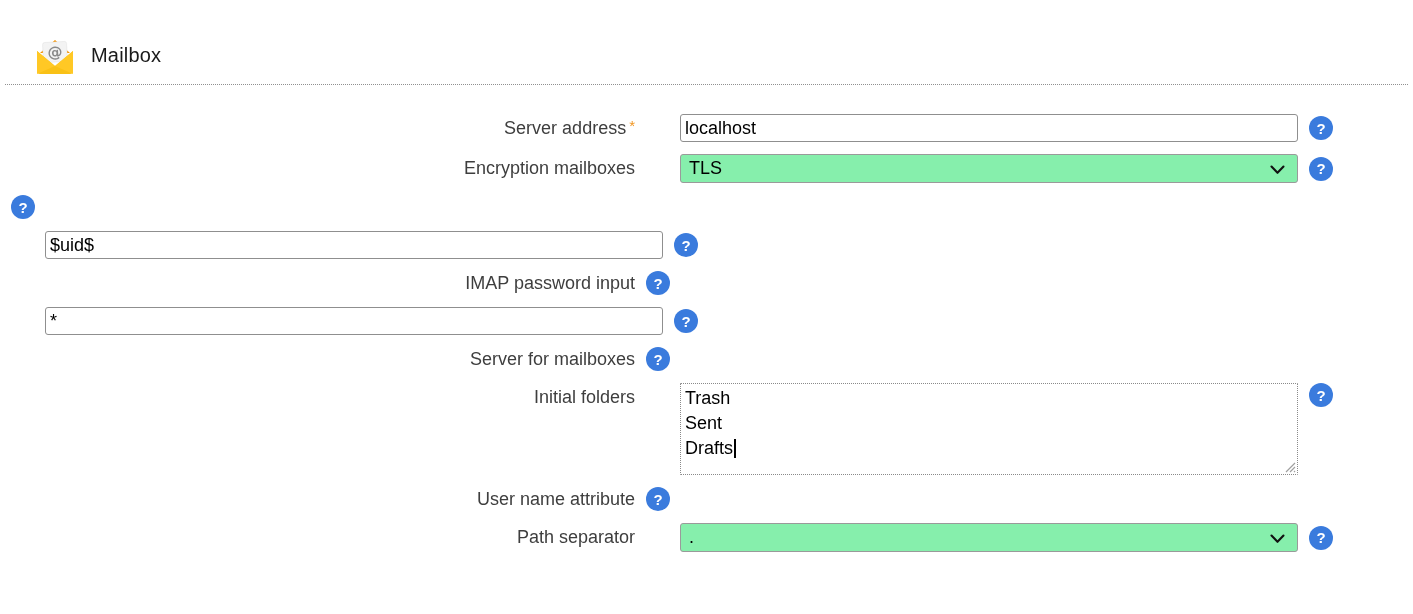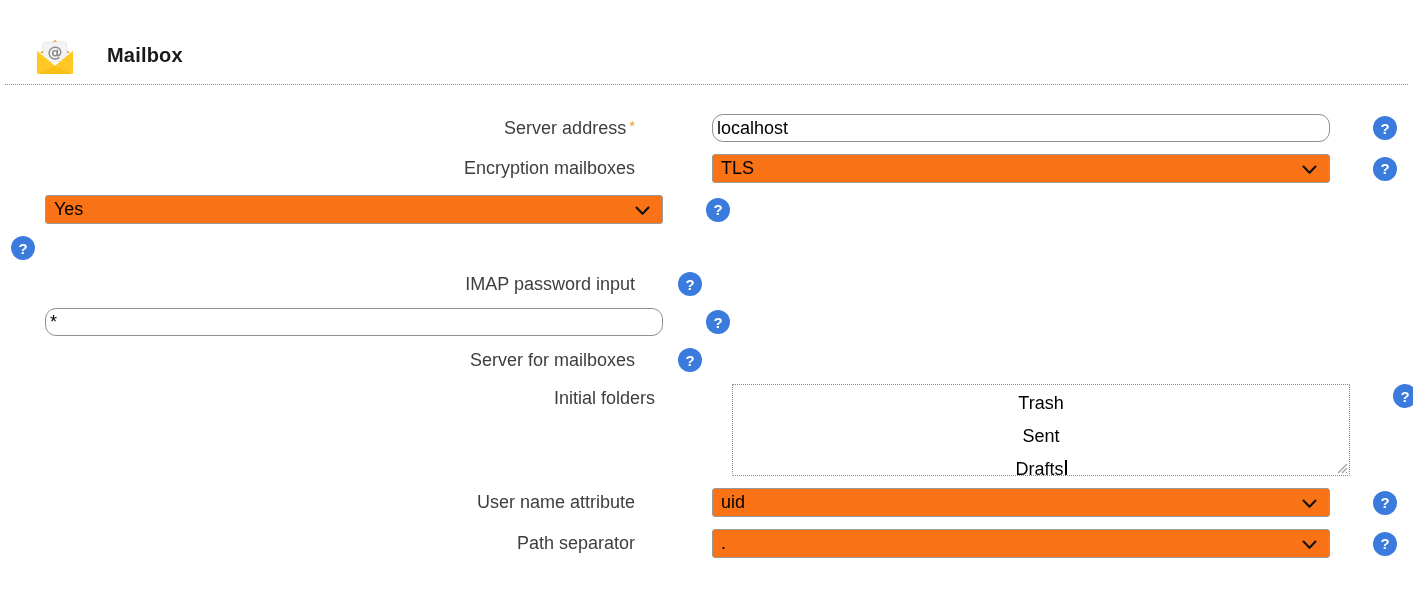--- a/index.html
+++ b/index.html
@@ -20,60 +20,60 @@
   }
   .page{width:1413px;height:614px;position:relative;background:#fff;}
 
   
   .header{
     display:flex;align-items:center;gap:14px;
     padding:33px 0 6px 33px;height:84px;
   }
   .icon48{width:44px;height:44px;display:inline-flex;}
   .title{
-    font-size:20px;font-weight:bold;color:#1a1a1a;
-    margin:16px;letter-spacing:.2px;
+    font-size:20px;font-weight:normal;color:#1a1a1a;
+    margin:0;letter-spacing:.2px;
   }
   .separator{margin:0 5px;border-top:1px dotted #909090;height:0;}
 
   
   .form{margin-top:29px;}
-  .row{display:flex;align-items:center;margin-bottom:12px;gap:32px;}
+  .row{display:flex;align-items:center;margin-bottom:12px;}
   .row.align-top{align-items:flex-start;}
   .row-label{
     width:635px;flex:0 0 635px;text-align:right;
     font-size:18px;color:var(--label-gray);white-space:nowrap;
   }
-  .row.align-top .row-label{padding-top:4px;margin-left:20px;}
+  .row.align-top .row-label{padding-top:4px;}
   .required-marker{
     color:var(--required-orange);
     font-size:15px;margin-left:3px;position:relative;top:-3px;
   }
   .field{margin-left:45px;width:618px;flex:0 0 618px;}
 
   .text-input{
     width:618px;height:28px;border:1px solid var(--border-gray);
-    border-radius:11px;background:#fff;color:#000;
+    border-radius:3px;background:#fff;color:#000;
     font-family:inherit;font-size:18px;padding:0 4px;display:block;
   }
 
   .select{
     width:618px;height:29px;border:1px solid #9a9a9a;
-    border-radius:3px;background:#f97316;color:#000;
+    border-radius:3px;background:#86efac;color:#000;
     font-size:18px;padding:0 12px 0 8px;
     display:flex;align-items:center;justify-content:space-between;
     cursor:default;
   }
   .chevron{display:inline-flex;margin-top:2px;}
 
   .textarea{
     position:relative;width:618px;height:92px;
     border:1px dotted #8a8a8a;border-radius:1px;background:#fff;
-    font-size:18px;line-height:33px;color:#000;
-    padding:2px 4px;overflow:hidden;cursor:text;text-align:center;
+    font-size:18px;line-height:25px;color:#000;
+    padding:2px 4px;overflow:hidden;cursor:text;
   }
   .ta-text{white-space:pre;}
   .caret{
     display:inline-block;width:2px;height:19px;background:#000;
     vertical-align:text-bottom;margin-left:1px;
   }
   .resize-handle{position:absolute;right:1px;bottom:1px;display:inline-flex;cursor:nwse-resize;}
 
   .help{
     width:24px;height:24px;border-radius:50%;
@@ -127,36 +127,28 @@
             <polyline points="1.5,1.5 7.5,7.8 13.5,1.5" fill="none" stroke="#111" stroke-width="2.1" stroke-linecap="round" stroke-linejoin="round"></polyline>
           </svg>
         </span>
       </div>
 
     </div>
     <div class="help">?</div>
   </div>
 
   <div class="row">
-    <div class="field">
-
-      <div class="select">
-        <span class="select-value">Yes</span>
-        <span class="chevron">
-          <svg width="15" height="10" viewBox="0 0 15 10">
-            <polyline points="1.5,1.5 7.5,7.8 13.5,1.5" fill="none" stroke="#111" stroke-width="2.1" stroke-linecap="round" stroke-linejoin="round"></polyline>
-          </svg>
-        </span>
-      </div>
-
-    </div>
-    <div class="help">?</div>
-  </div>
-
-  <div class="row">
+    <div class="help">?</div>
+  </div>
+
+  <div class="row">
+    <div class="field">
+      <input class="text-input" type="text" value="$uid$" style="">
+
+    </div>
     <div class="help">?</div>
   </div>
 
   <div class="row">
     <label class="row-label"><span class="label-text">IMAP password input</span></label>
     <div class="help">?</div>
   </div>
 
   <div class="row">
     <div class="field">
@@ -181,32 +173,20 @@
           <svg width="12" height="12" viewBox="0 0 12 12">
             <path d="M11,2 L2,11 M11,6 L6,11 M11,10 L10,11" stroke="#a0a0a0" stroke-width="1.2" fill="none"></path>
           </svg>
         </span></div>
     </div>
     <div class="help">?</div>
   </div>
 
   <div class="row">
     <label class="row-label"><span class="label-text">User name attribute</span></label>
-    <div class="field">
-
-      <div class="select">
-        <span class="select-value">uid</span>
-        <span class="chevron">
-          <svg width="15" height="10" viewBox="0 0 15 10">
-            <polyline points="1.5,1.5 7.5,7.8 13.5,1.5" fill="none" stroke="#111" stroke-width="2.1" stroke-linecap="round" stroke-linejoin="round"></polyline>
-          </svg>
-        </span>
-      </div>
-
-    </div>
     <div class="help">?</div>
   </div>
 
   <div class="row">
     <label class="row-label"><span class="label-text">Path separator</span></label>
     <div class="field">
 
       <div class="select">
         <span class="select-value">.</span>
         <span class="chevron">

